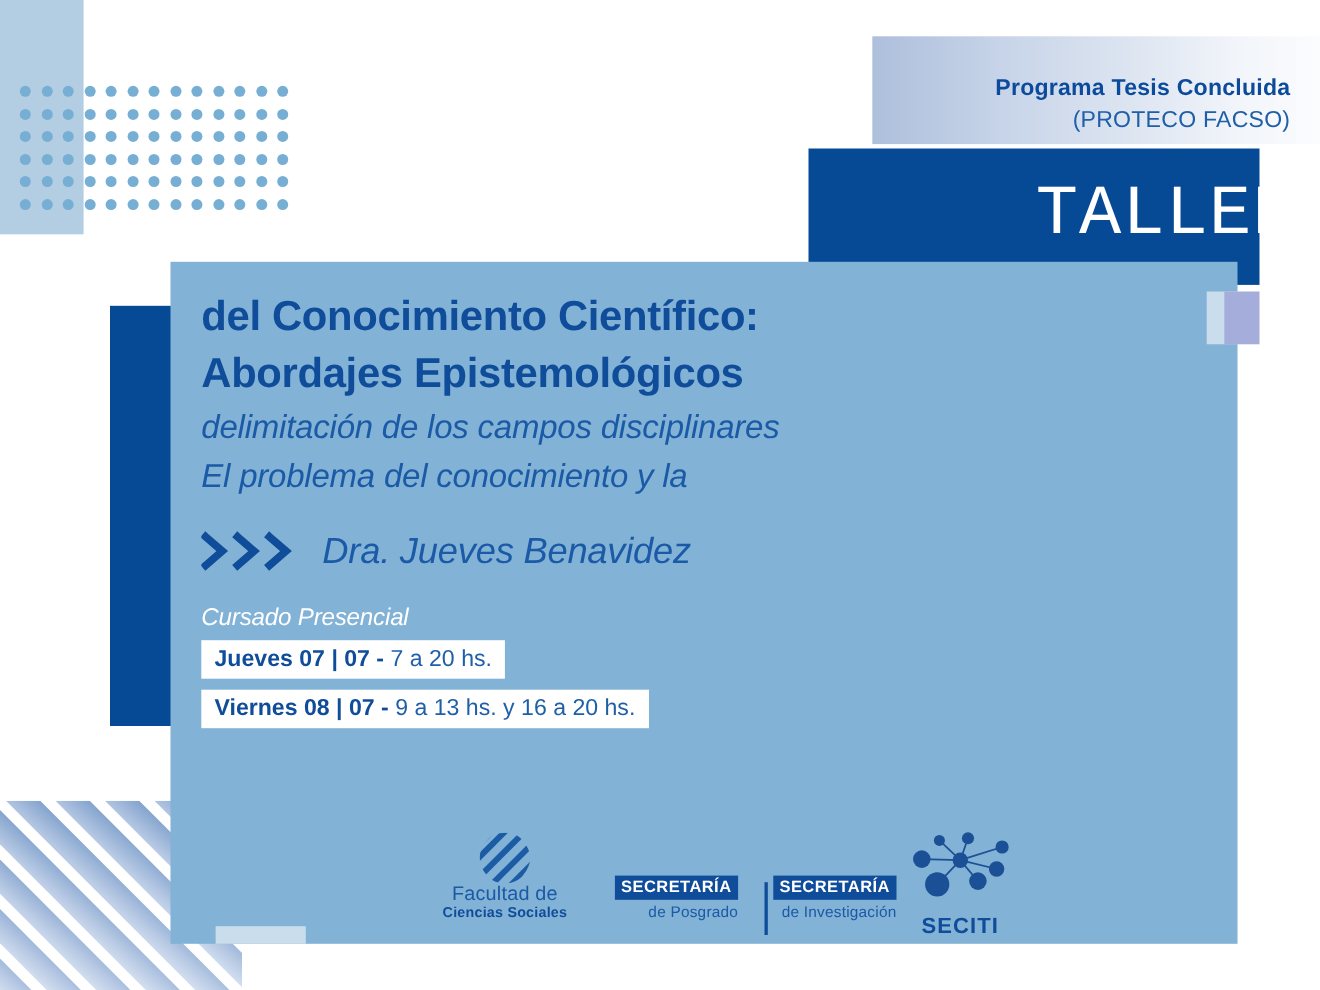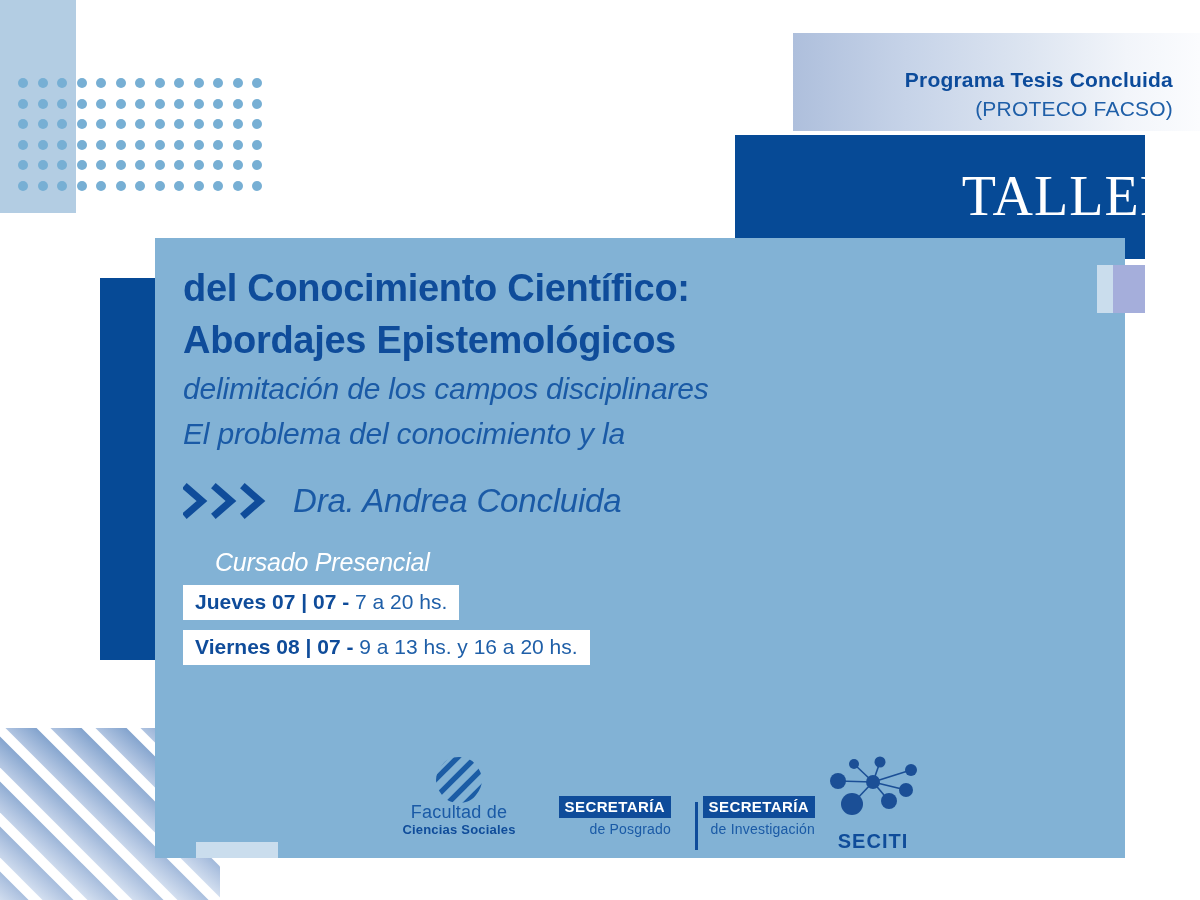--- a/index.html
+++ b/index.html
@@ -12,22 +12,22 @@
   .deco-dots i{position:absolute;width:10px;height:10px;border-radius:50%;background:#77afd4;}
 
   .deco-stripes{position:absolute;left:-40px;top:728px;width:260px;height:172px;overflow:hidden;}
   .deco-stripes .sv{position:absolute;left:0;top:0;width:100%;height:100%;}
 
   .top-grad{position:absolute;left:793px;top:33px;width:407px;height:98px;
             background:linear-gradient(90deg,#aebfdc 0%,#c6d3e8 28%,#dde5f1 58%,#f2f5fa 82%,#fbfcfe 100%);}
 
   .taller-block{position:absolute;left:735px;top:135px;width:410px;height:124px;background:#064a96;}
   .taller-text{position:absolute;right:22px;top:137px;width:400px;text-align:right;
-               font-size:56px;line-height:118px;color:#ffffff;font-weight:300;letter-spacing:1px;
-               font-family:Liberation Serif, serif;}
+               font-size:64px;line-height:118px;color:#ffffff;font-weight:300;letter-spacing:1px;
+               font-family:Liberation Mono, monospace;}
 
   .prog-wrap{position:absolute;left:793px;top:50px;width:380px;text-align:right;}
   .prog-title{font-size:21px;font-weight:bold;color:#0c4b9b;letter-spacing:.2px;line-height:28px;margin-top:16px;}
   .prog-sub{font-size:21px;font-weight:normal;color:#1f5fa8;letter-spacing:.2px;line-height:30px;}
 
   .left-dark-bar{position:absolute;left:100px;top:278px;width:56px;height:382px;background:#064a96;}
 
   .panel{position:absolute;left:155px;top:238px;width:970px;height:620px;background:#82b2d5;}
   .panel-strip{position:absolute;left:196px;top:842px;width:82px;height:16px;background:#cadded;}
   .right-pale{position:absolute;left:1113px;top:265px;width:32px;height:48px;background:#a5aedb;}
@@ -36,21 +36,21 @@
   
   .content{position:absolute;left:183px;top:262px;width:900px;}
   .t-line{font-size:38px;font-weight:bold;color:#0f4c9a;line-height:52px;letter-spacing:-.3px;}
   .t-sub{font-size:30px;font-style:italic;font-weight:normal;color:#1a5aa6;line-height:45px;letter-spacing:-.2px;}
 
   .speaker-row{display:flex;align-items:center;margin-top:26px;}
   .chevrons{display:flex;align-items:center;margin-right:18px;}
   .chevrons svg{display:block;}
   .speaker-name{font-size:33px;font-style:italic;color:#1a5aa6;letter-spacing:-.2px;}
 
-  .mode{margin-top:28px;font-size:25px;font-style:italic;color:#ffffff;letter-spacing:-.2px;margin-left:32px;}
+  .mode{margin-top:28px;font-size:22px;font-style:italic;color:#ffffff;letter-spacing:-.2px;}
   .dates{margin-top:8px;}
   .date-chip{display:inline-block;background:#ffffff;padding:5px 12px 6px 12px;margin-bottom:10px;
              font-size:21px;color:#1a5aa6;white-space:nowrap;}
   .date-chip b{font-weight:bold;color:#0f4c9a;}
   .date-chip span{font-weight:normal;color:#1f5fa8;}
 
   
   .logos{position:absolute;left:183px;top:752px;width:920px;height:105px;}
   .logo-fac{position:absolute;left:212px;top:4px;width:128px;text-align:center;}
   .logo-fac .mark{height:48px;}
@@ -204,21 +204,21 @@
     <div class="speaker-row">
       <span class="chevrons">
         <svg width="92" height="38" viewBox="0 0 92 38" aria-hidden="true">
           <g fill="none" stroke="#0f4c9a" stroke-width="7" stroke-linecap="square" stroke-linejoin="miter">
             <polyline points="4,6 19,19 4,32"></polyline>
             <polyline points="33,6 48,19 33,32"></polyline>
             <polyline points="62,6 77,19 62,32"></polyline>
           </g>
         </svg>
       </span>
-      <span class="speaker-name">Dra. Andrea Concluida</span>
+      <span class="speaker-name">Dra. Jueves Benavidez</span>
     </div>
 
     <div class="mode">Cursado Presencial</div>
 
     <div class="dates">
       <div>
         <span class="date-chip">
           <b>Jueves 07 | 07 - </b><span>7 a 20 hs.</span>
         </span>
       </div>

